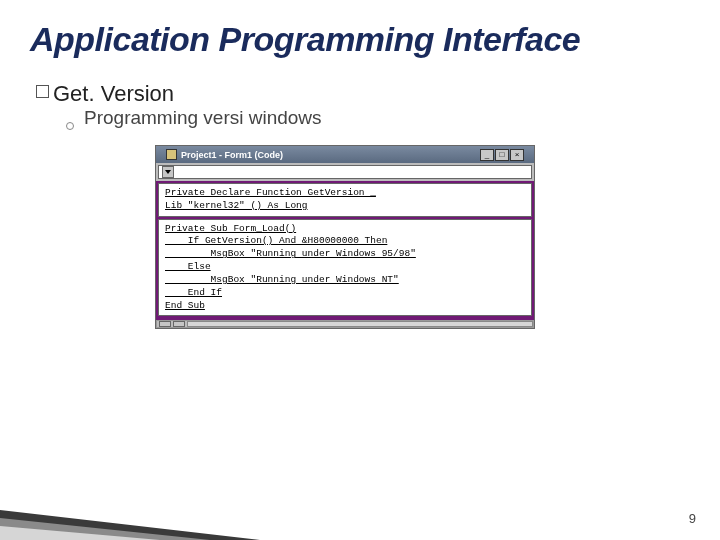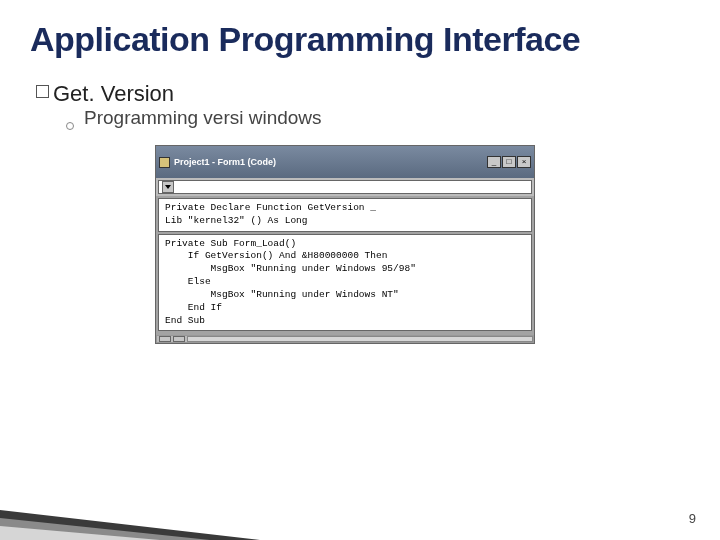--- a/index.html
+++ b/index.html
@@ -1,37 +1,37 @@
 <!DOCTYPE html>
 <html><head>
 <meta charset="utf-8">
 <style>
   * { box-sizing: border-box; margin: 0; padding: 0; }
   html, body { width: 720px; height: 540px; background: #fff; font-family: "Segoe UI", Arial, sans-serif; overflow: hidden; }
   .slide { position: relative; width: 720px; height: 540px; padding: 20px 30px; }
-  .title { font-size: 34px; font-weight: 700; color: #1a2b5c; letter-spacing: -0.5px; margin-bottom: 22px; }
+  .title { font-size: 34px; font-weight: 700; color: #1a2b5c; letter-spacing: -0.5px; margin-bottom: 22px; font-style: italic; }
   .bullet1 { display: flex; align-items: flex-start; margin-left: 6px; margin-bottom: 0; }
   .bullet1 .box { width: 13px; height: 13px; border: 1.5px solid #555; flex-shrink: 0; position: relative; top: 4px; }
   .bullet1 .text { font-size: 22px; font-weight: 400; color: #222; margin-left: 4px; }
   .bullet2 { display: flex; align-items: baseline; margin-left: 36px; margin-bottom: 16px; }
   .bullet2 .ring { width: 8px; height: 8px; border: 1.5px solid #888; border-radius: 50%; flex-shrink: 0; position: relative; top: 6px; }
   .bullet2 .text { font-size: 19px; color: #444; margin-left: 10px; }
   .ide-wrap { margin-left: 125px; }
   .ide { width: 380px; border: 1px solid #666; background: #bcbcbc; }
-  .ide-titlebar { height: 32px; background: linear-gradient(#7a8aa0,#5a6a80); display: flex; align-items: center; padding: 0 3px; justify-content: center; }
+  .ide-titlebar { height: 17px; background: linear-gradient(#7a8aa0,#5a6a80); display: flex; align-items: center; padding: 0 10px; justify-content: center; }
   .ide-titlebar .icon { width: 11px; height: 11px; background: #d6c27a; border: 1px solid #333; margin-right: 4px; }
   .ide-titlebar .label { font-size: 9px; color: #fff; font-family: Tahoma, Arial; font-weight: 700; flex: 1; white-space: nowrap; overflow: hidden; }
   .win-btns { display: flex; gap: 1px; }
   .win-btn { width: 14px; height: 12px; background: #c8c8c8; border: 1px solid #333; font-size: 8px; line-height: 9px; text-align: center; font-family: Arial; cursor: default; }
   .combo-row { display: flex; height: 18px; background: #bcbcbc; padding: 2px; gap: 2px; }
   .combo { flex: 1; background: #fff; border: 1px solid #666; display: flex; align-items: center; padding: 0 3px; position: relative; }
   .combo .text { font-size: 9px; font-family: Tahoma, Arial; color: #000; flex: 1; }
   .combo .arrow { width: 12px; height: 12px; background: #c6c6c6; border: 1px solid #666; display: flex; align-items: center; justify-content: center; }
   .combo .arrow::after { content: ""; border-left: 3px solid transparent; border-right: 3px solid transparent; border-top: 4px solid #000; }
-  .code-area { background: #a3a3a3; padding: 2px; }
+  .code-area { background: #701a75; padding: 2px; text-decoration: underline; }
   .code-block { background: #fff; border: 1px solid #666; padding: 3px 6px; margin-bottom: 2px; font-family: "Courier New", monospace; font-size: 9.5px; line-height: 1.35; color: #000; white-space: pre; overflow: hidden; }
   .splitter { height: 8px; background: #bcbcbc; border: 1px solid #999; display: flex; align-items: center; }
   .splitter .handle { width: 12px; height: 6px; border: 1px solid #666; background: #c6c6c6; margin-left: 2px; }
   .splitter .scroll { flex: 1; height: 6px; margin-left: 2px; background: #d6d6d6; border: 1px solid #888; }
   .page-num { position: absolute; right: 24px; bottom: 14px; font-size: 13px; color: #444; }
   .tri { position: absolute; left: 0; bottom: 0; }
 </style>
 </head>
 <body>
 

